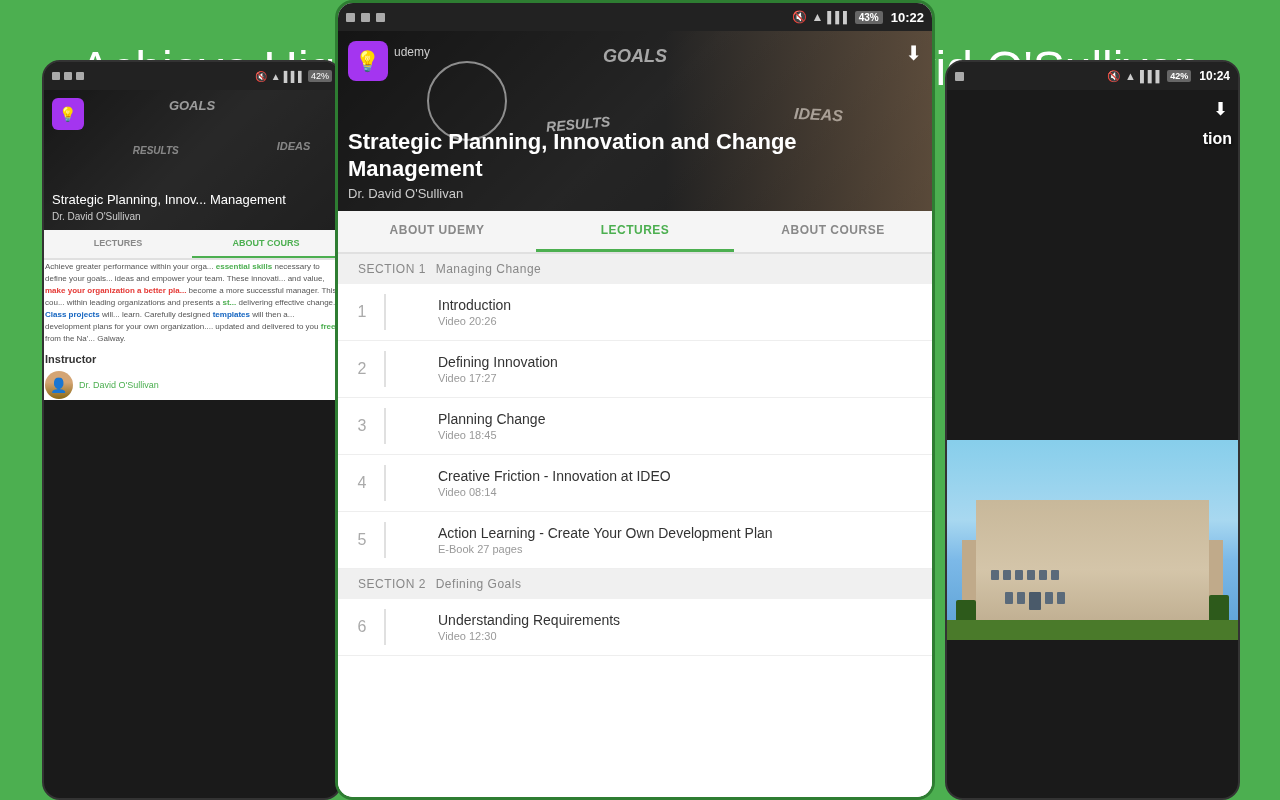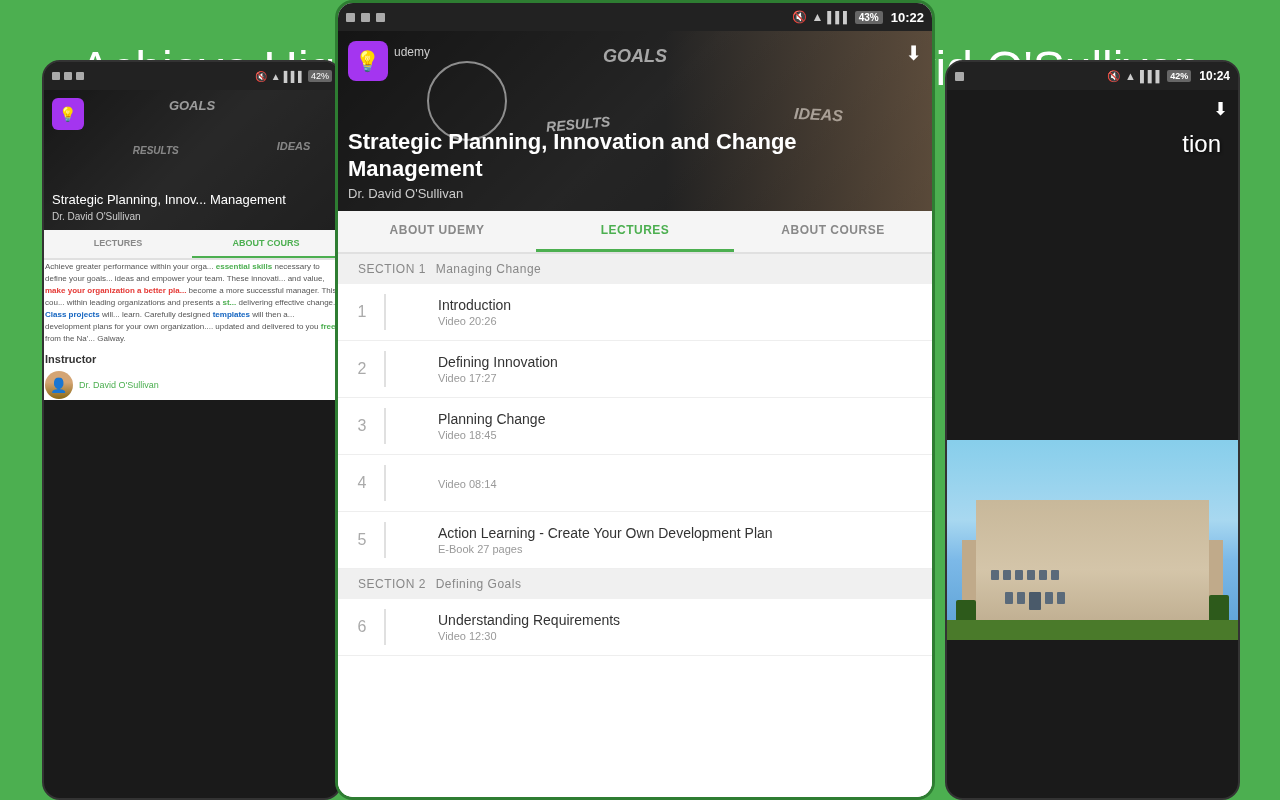--- a/index.html
+++ b/index.html
@@ -610,20 +610,21 @@
         <div class="lecture-info">
           <div class="lecture-title">Planning Change</div>
           <div class="lecture-meta">Video 18:45</div>
         </div>
       </div>
 
       <div class="lecture-item">
         <span class="lecture-num">4</span>
         <div class="lecture-divider"></div>
         <div class="lecture-info">
+          <div class="lecture-title">Creative Friction - Innovation at IDEO</div>
           <div class="lecture-meta">Video 08:14</div>
         </div>
       </div>
 
       <div class="lecture-item">
         <span class="lecture-num">5</span>
         <div class="lecture-divider"></div>
         <div class="lecture-info">
           <div class="lecture-title">Action Learning - Create Your Own Development Plan</div>
           <div class="lecture-meta">E-Book 27 pages</div>
@@ -656,21 +657,21 @@
       <span style="font-size:11px;color:#ccc;">🔇</span>
       <span style="font-size:11px;color:#ccc;">▲</span>
       <span style="font-size:11px;color:#ccc;">▌▌▌</span>
       <span style="font-size:9px;background:#666;padding:1px 3px;border-radius:2px;color:white;">42%</span>
       <span style="font-size:12px;color:white;font-weight:bold;margin-left:4px;">10:24</span>
     </div>
   </div>
 
   <div style="background:#1a1a1a;height:350px;position:relative;">
     <div class="right-download-btn">⬇</div>
-    <div style="position:absolute;top:40px;right:17px;font-size:24px;font-weight:normal;color:white;text-shadow:1px 1px 3px rgba(0,0,0,0.7);">tion</div>
+    <div style="position:absolute;top:40px;right:6px;font-size:16px;font-weight:bold;color:white;text-shadow:1px 1px 3px rgba(0,0,0,0.7);">tion</div>
   </div>
 
   <div class="right-bottom-img">
     <div class="building building-wing-l"></div>
     <div class="building building-wing-r"></div>
     <div class="building building-main"></div>
 
     <div style="position:absolute;bottom:60px;left:15%;display:flex;gap:4px;">
       <div style="width:8px;height:10px;background:#5a6a7a;border-radius:1px;"></div>
       <div style="width:8px;height:10px;background:#5a6a7a;border-radius:1px;"></div>

